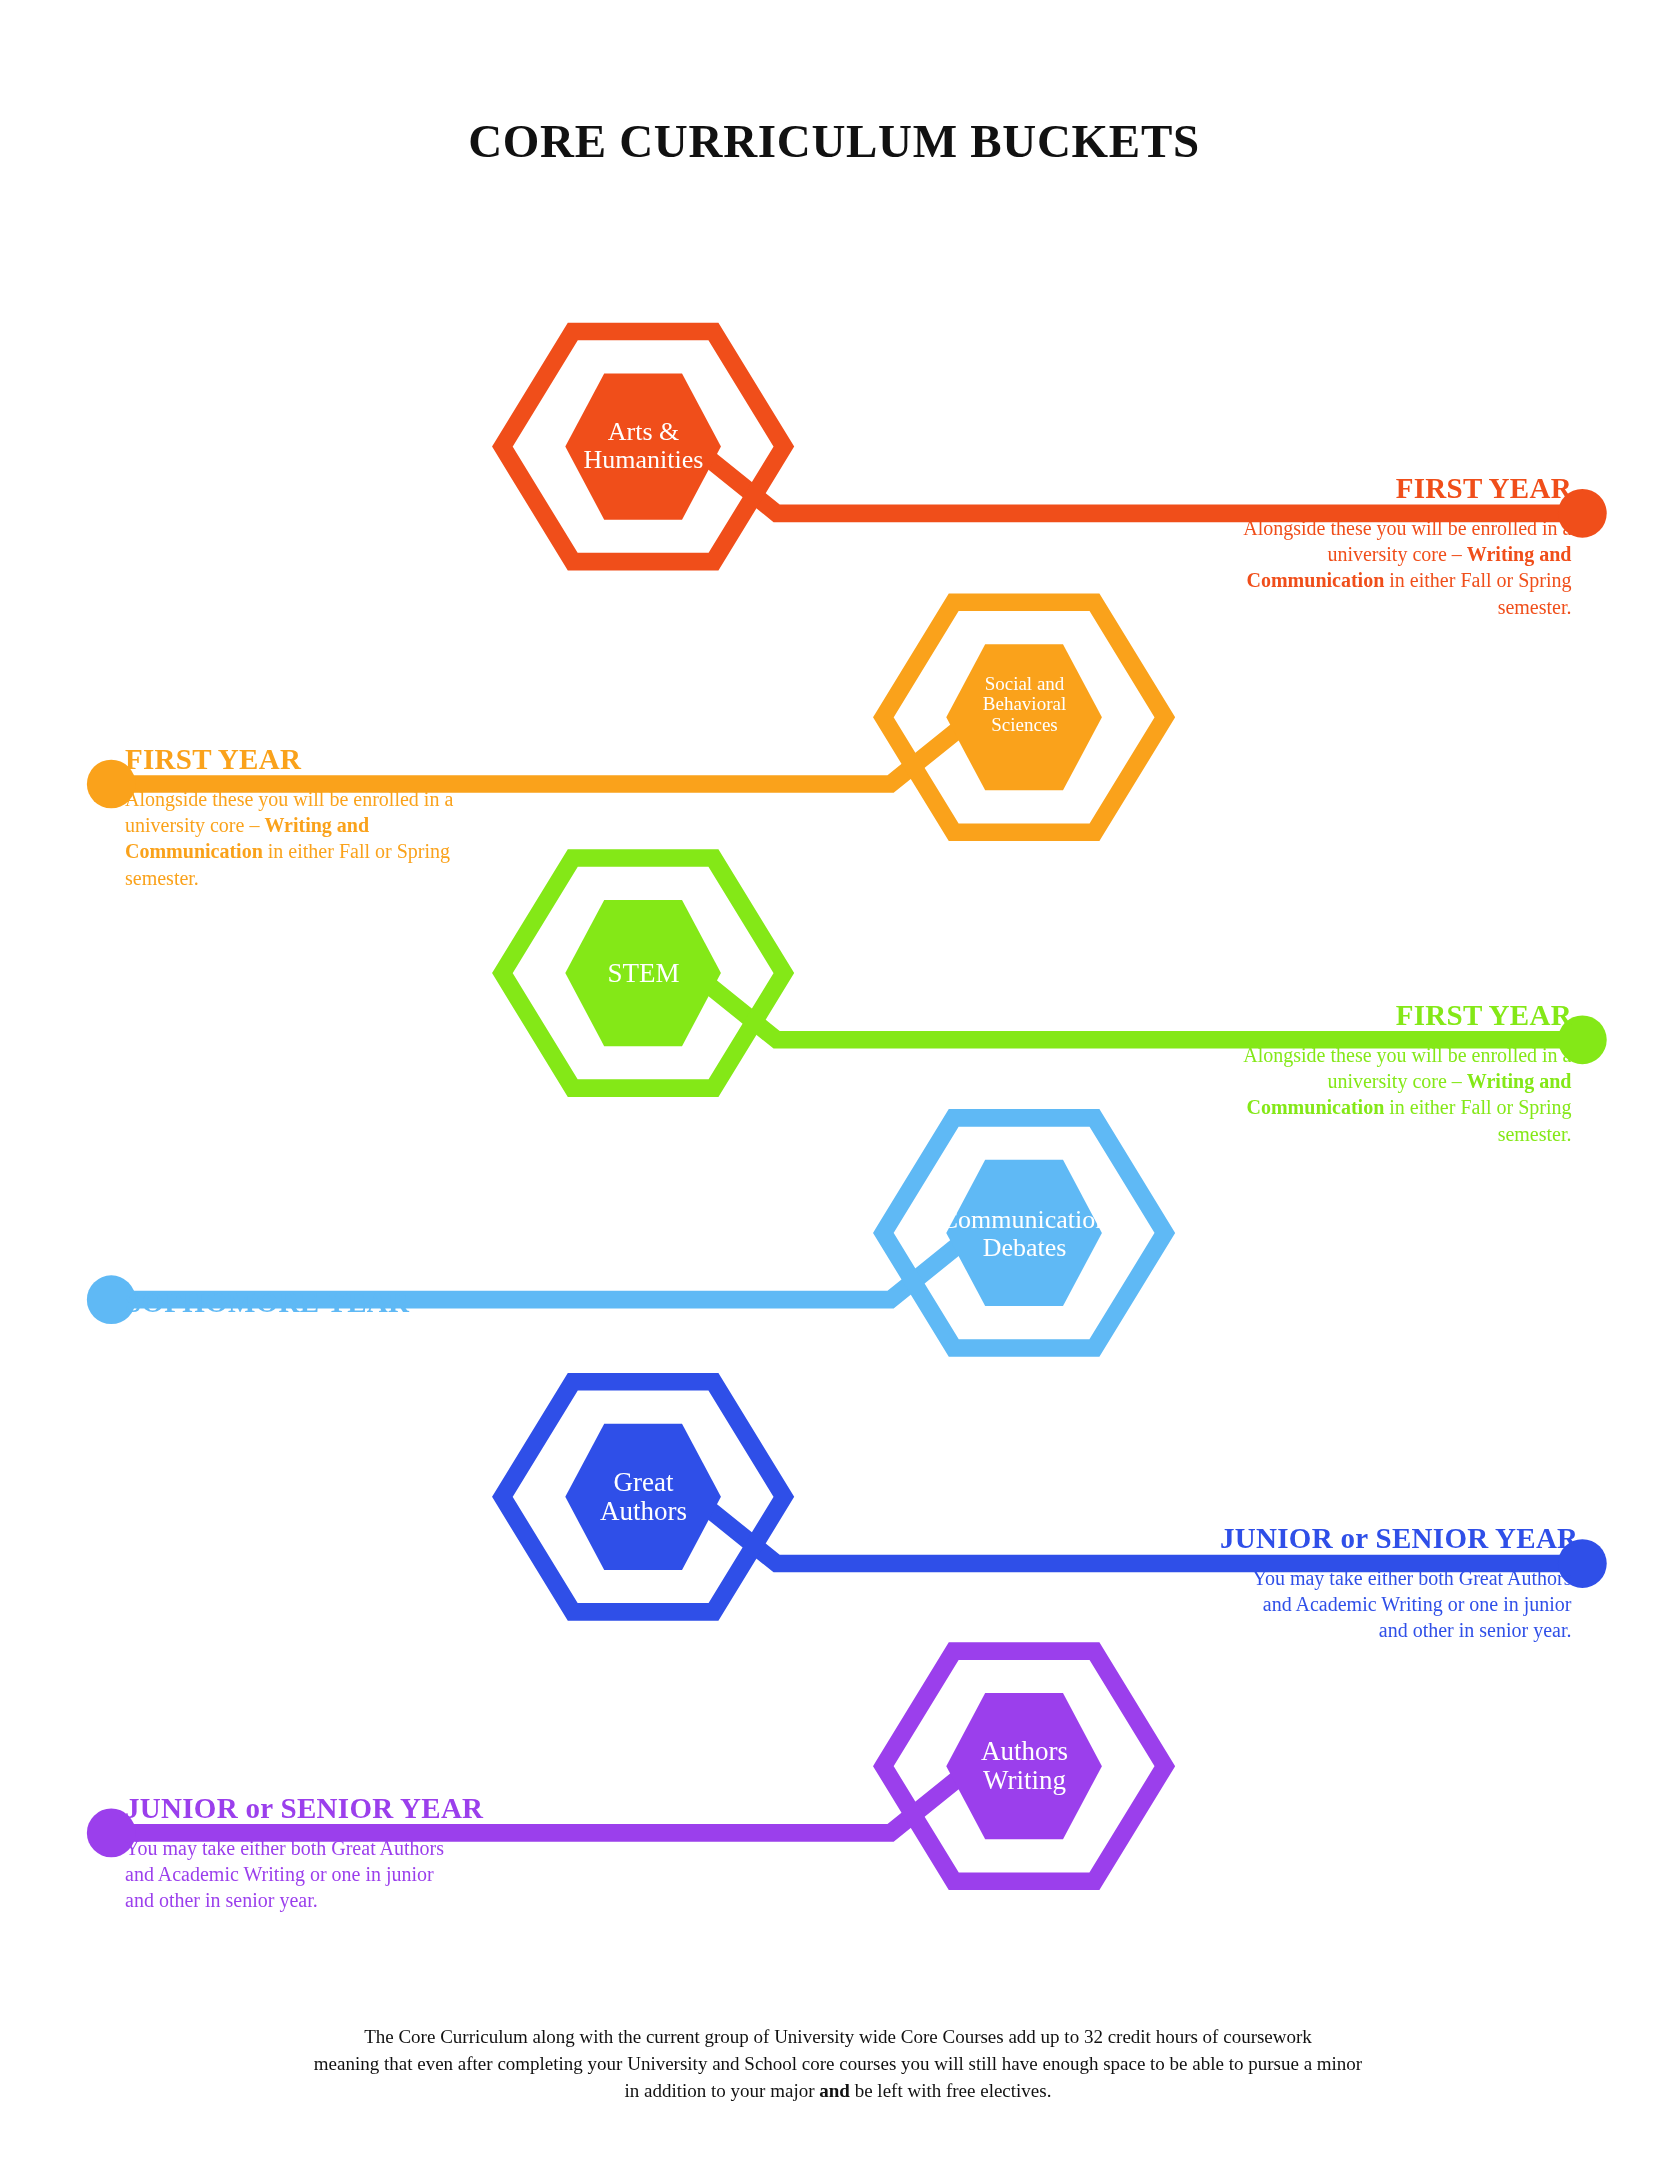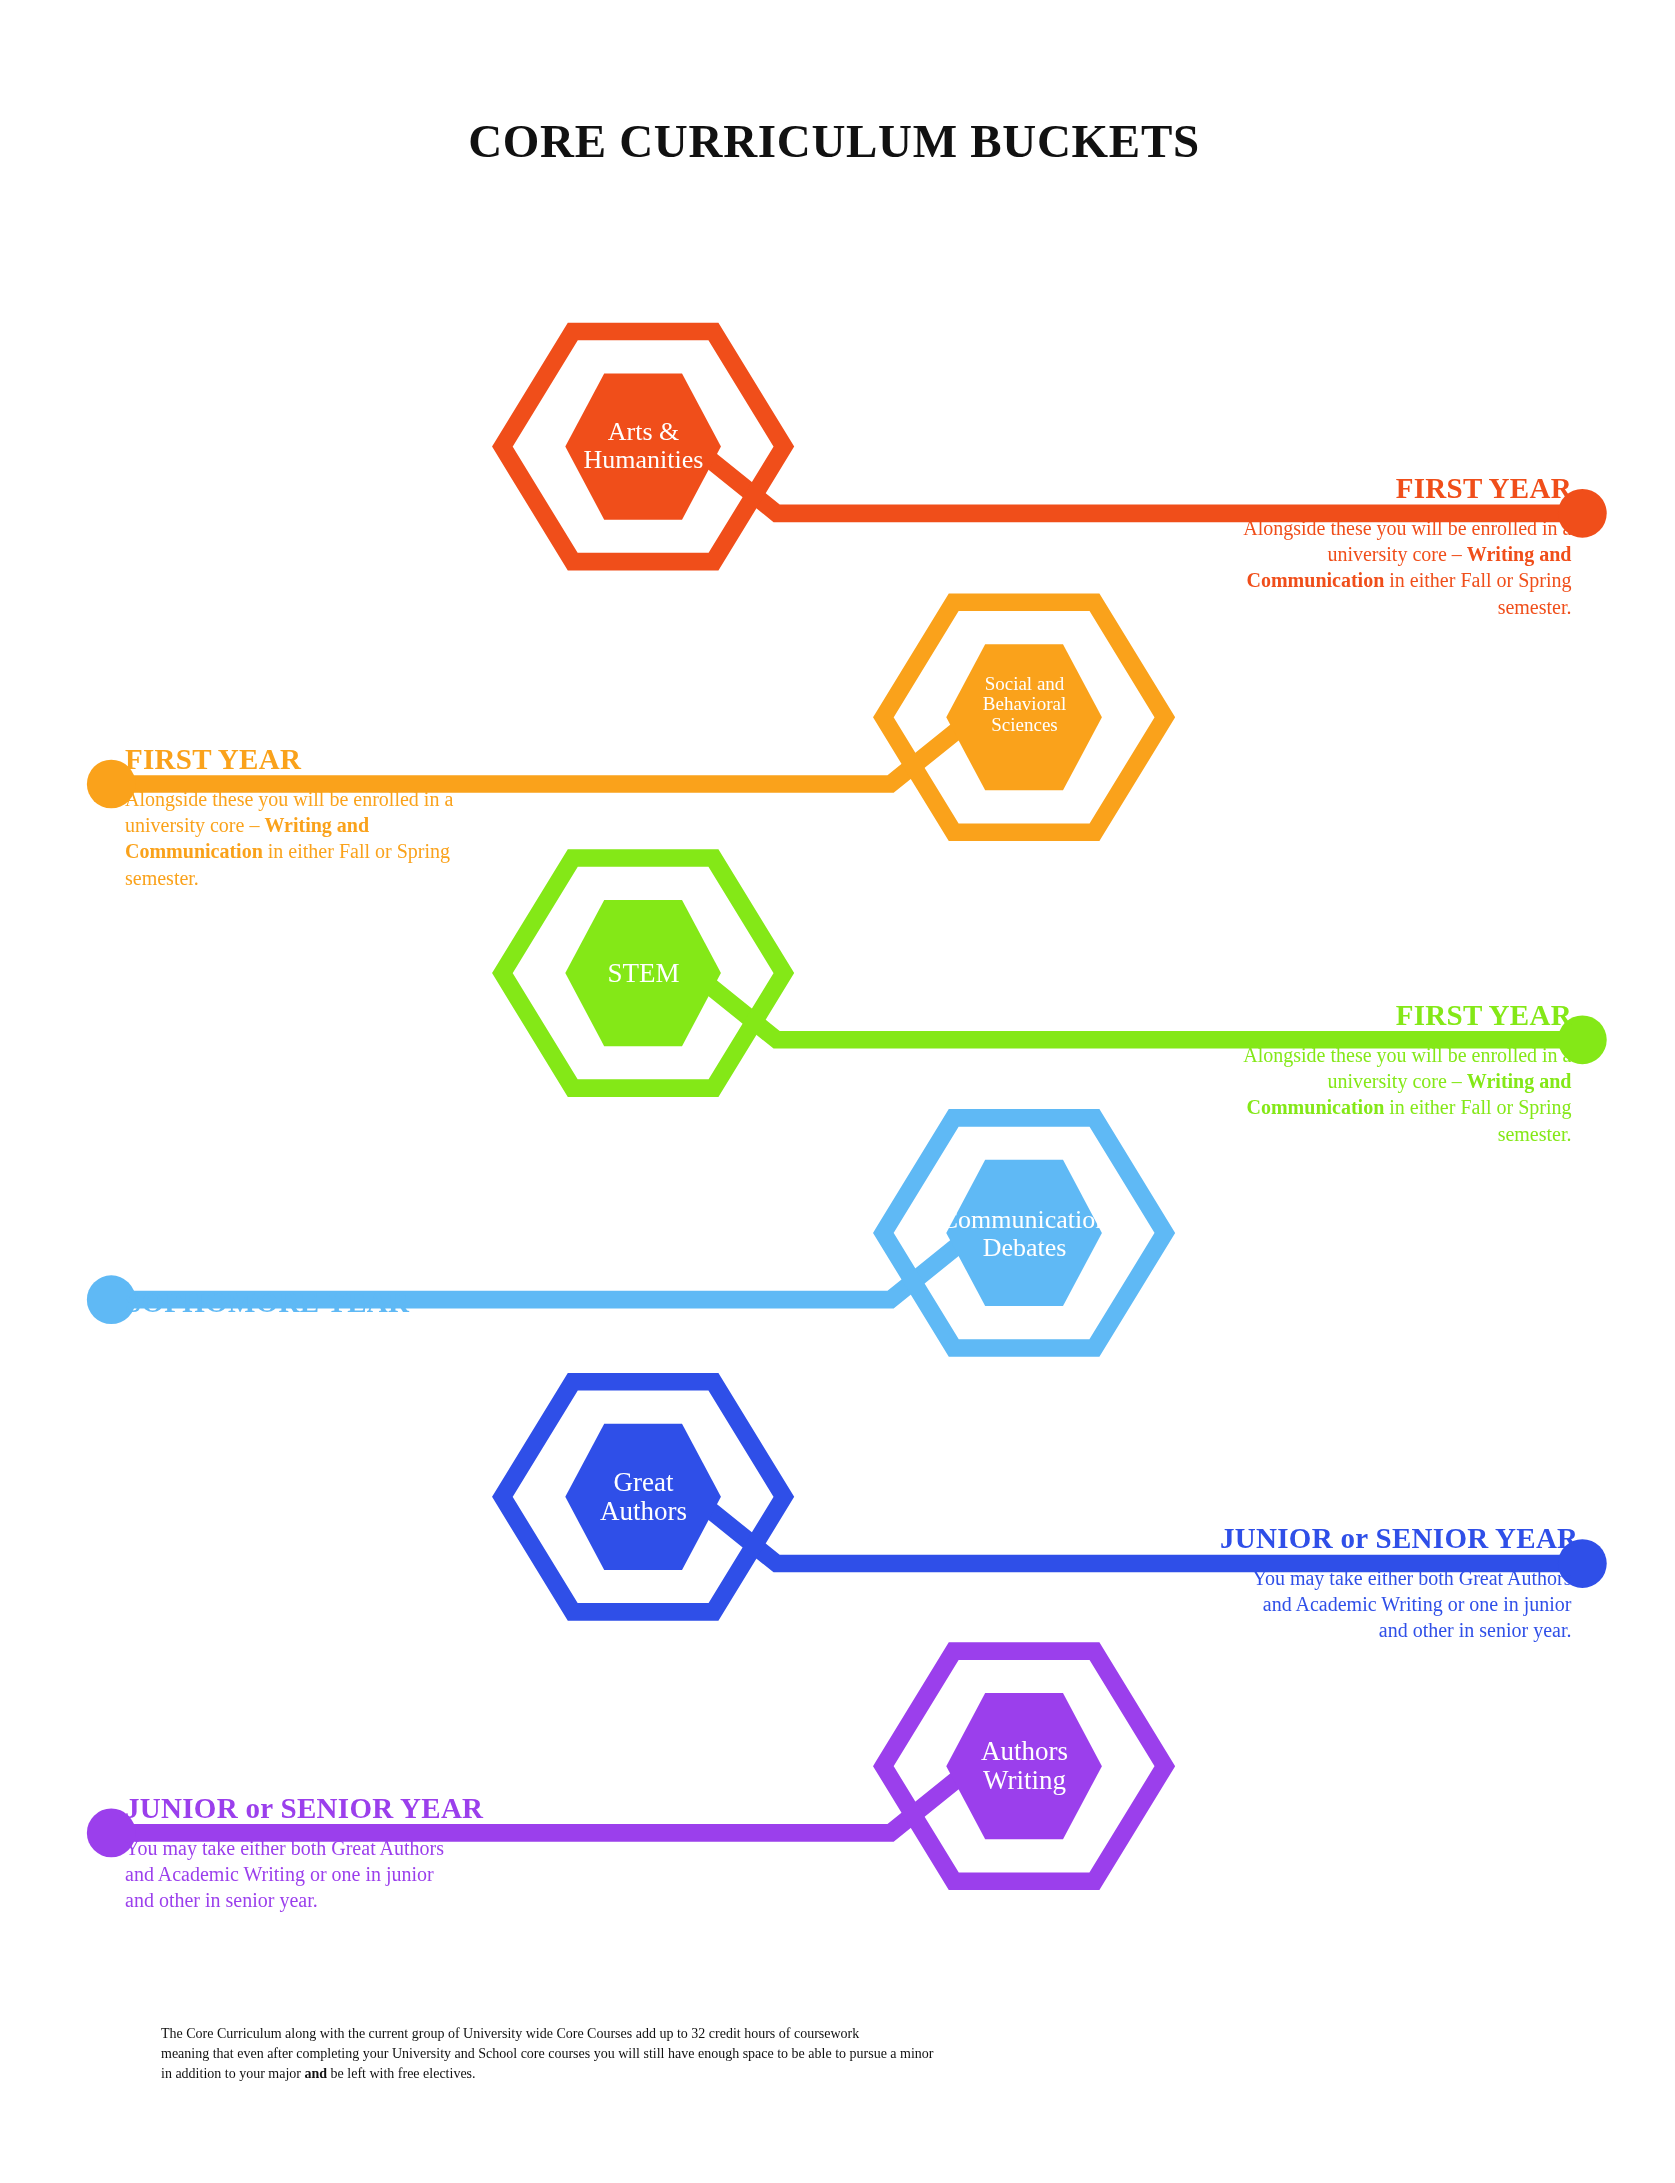--- a/index.html
+++ b/index.html
@@ -60,21 +60,22 @@
   .callout .body b { font-weight:bold; }
 
   .callout.right { text-align:right; }
   .callout.left  { text-align:left; }
 
   
   #footer-caption {
     position:absolute;
     left:161px; width:1354px;
     top:2024px;
-    font-size:14px;
+    text-align:center;
+    font-size:19px;
     line-height:1.42;
     color:#111111;
     font-family:"Liberation Serif", serif;
   }
   #footer-caption b { font-weight:bold; }
 </style>
 </head>
 <body>
 
 <div id="page-title">CORE CURRICULUM BUCKETS</div>

